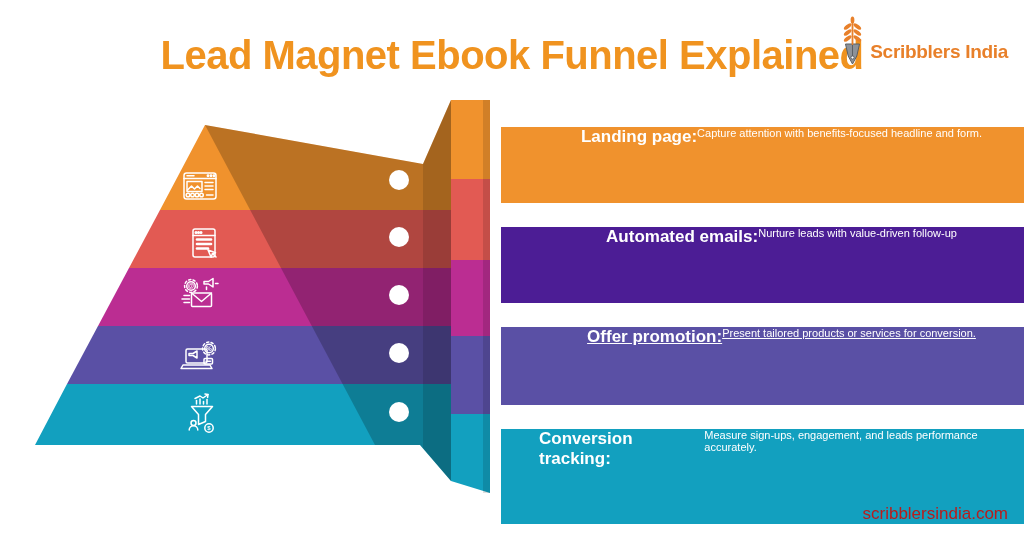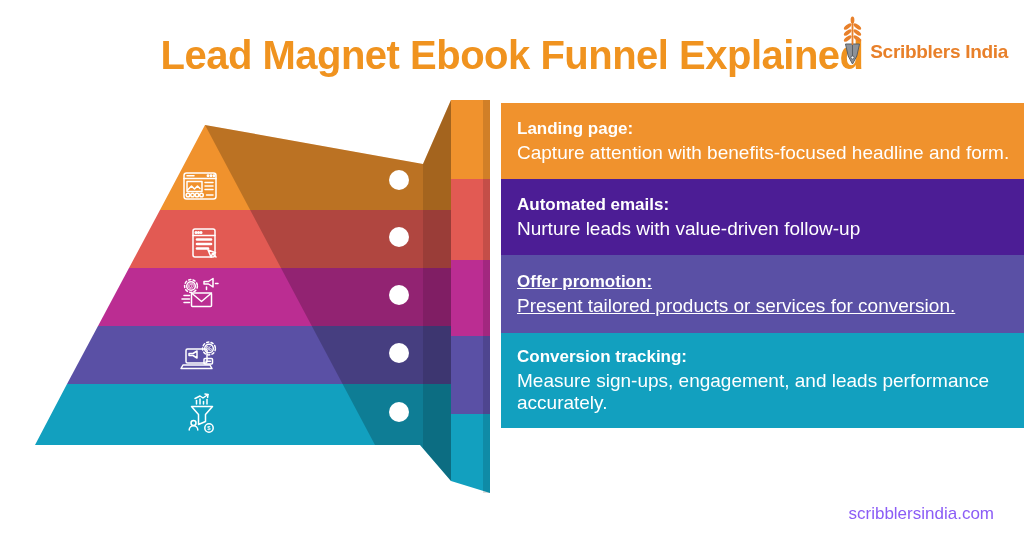--- a/index.html
+++ b/index.html
@@ -16,29 +16,29 @@
     position:absolute;top:14px;right:16px;
     display:flex;align-items:flex-end;gap:4px;
   }
   .logo-text{font-size:19px;font-weight:700;margin-bottom:9px;letter-spacing:-0.3px;}
   .funnel-svg{position:absolute;left:0;top:0;}
   .panel{
     position:absolute;left:501px;top:103px;width:523px;
     display:flex;flex-direction:column;
   }
   .band{
-    display:flex;flex-direction:column;justify-content:center;
-    padding-left:16px;box-sizing:border-box;color:#ffffff;
+    display:flex;flex-direction:row;justify-content:center;
+    padding-left:38px;box-sizing:border-box;color:#ffffff;margin-top:24px;
   }
   .band.h1{height:76px}.band.h2{height:81px}.band.h3{height:76px}.band.h4{height:78px}.band.h5{height:95px}
   .band-label{font-size:17px;font-weight:700;margin-bottom:3px;}
-  .band-desc{font-size:19px;font-weight:400;}
+  .band-desc{font-size:11px;font-weight:400;}
   .footer{
-    position:absolute;top:504px;right:30px;
-    font-size:17px;color:#8b5cf6;
+    position:absolute;top:504px;right:16px;
+    font-size:17px;color:#b91c1c;
   }
   .icon{stroke:#fff;stroke-width:1.5;fill:none;stroke-linecap:round;stroke-linejoin:round;}
   .icon text{fill:#fff;stroke:none;font-family:"Liberation Sans",sans-serif;font-weight:700;text-anchor:middle;}
 </style>
 </head>
 <body>
 
 <div class="canvas">
 
   <h1 class="title" style="color: rgb(240, 147, 31);">Lead Magnet Ebook Funnel Explained</h1>

